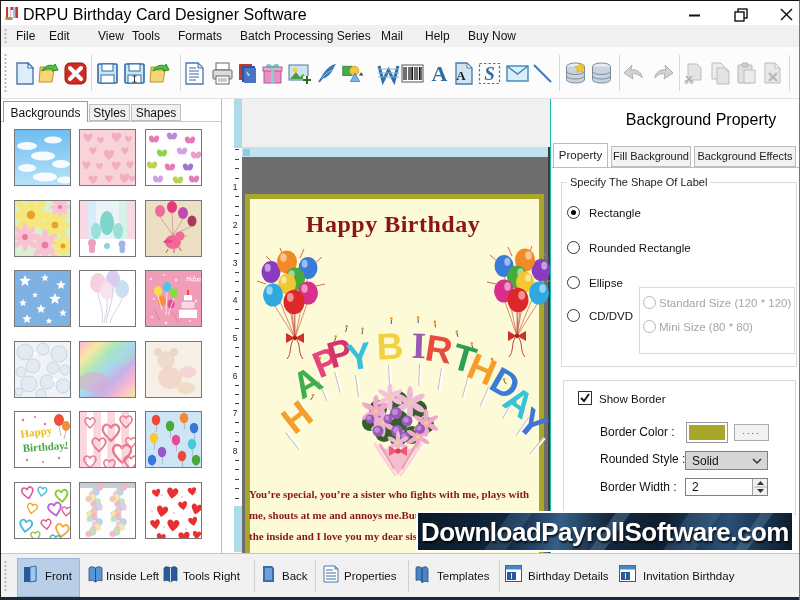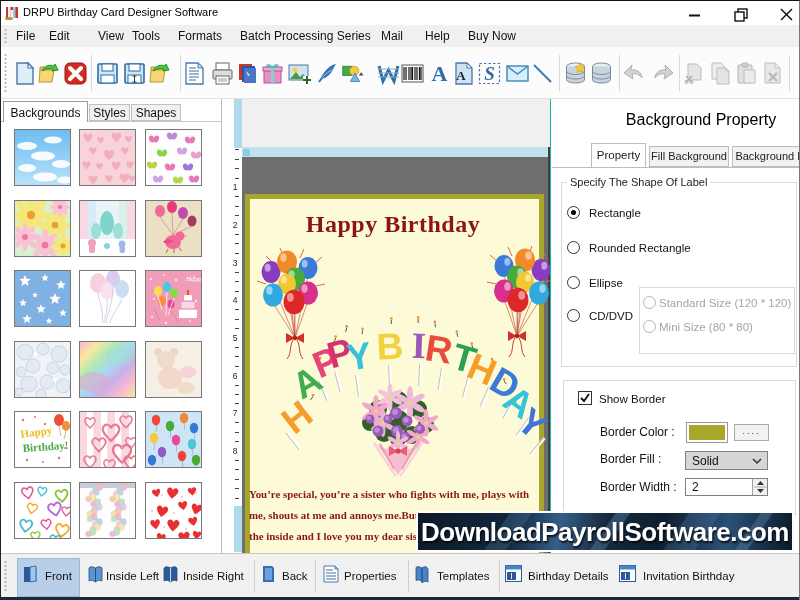--- a/index.html
+++ b/index.html
@@ -1,21 +1,21 @@
 <!DOCTYPE html>
 <html><head>
 <meta charset="utf-8">
 <style>
 *{margin:0;padding:0;box-sizing:border-box;}
 body{width:800px;height:600px;font-family:"Liberation Sans",sans-serif;overflow:hidden;}
 #win{position:relative;width:800px;height:600px;background:#f0f0f0;border-top:1px solid #111;border-left:1px solid #222;border-right:1px solid #777;overflow:hidden;}
 .abs{position:absolute;}
 
 #title{position:absolute;left:0;top:0;width:100%;height:24px;background:#fff;}
-#title .txt{position:absolute;left:22px;top:5px;font-size:11px;color:#000;}
+#title .txt{position:absolute;left:22px;top:5px;font-size:16px;color:#000;}
 
 #menu{position:absolute;left:0;top:24px;width:100%;height:22px;background:#f0f0f0;font-size:12px;color:#111;}
 #menu span{position:absolute;top:4px;}
 
 #tbar{position:absolute;left:0;top:46px;width:100%;height:52px;background:#fcfcfc;border-bottom:1px solid #e2e2e2;}
 .tsep{position:absolute;top:8px;width:1px;height:36px;background:#d9d9d9;}
 .ticon{position:absolute;top:15px;width:23px;height:23px;}
 .grip{position:absolute;left:3px;width:3px;background-image:radial-gradient(circle,#b5b5b5 1px,transparent 1.2px);background-size:3px 4px;}
 
 #lpanel{position:absolute;left:0;top:98px;width:221px;height:454px;background:#fff;border-right:1px solid #bbb;}
@@ -30,21 +30,21 @@
 #canvas{position:absolute;left:241px;top:98px;width:308px;height:454px;background:#6e6e6e;border-right:2px solid #3f3f3f;margin-top:48px;}
 #hscroll{position:absolute;left:0;top:0;width:306px;height:10px;background:#bfe2ee;}
 #hscroll .box{position:absolute;left:1px;top:2px;width:7px;height:7px;background:#8ecddd;}
 #card{position:absolute;left:2.5px;top:47px;width:299px;height:381px;background:#fdfbd7;border:5px solid #a8a62b;}#cardin{position:absolute;left:-0.5px;top:-2px;width:298px;height:381px;}
 #ctitle{position:absolute;left:-5px;top:14px;width:100%;text-align:center;font-family:"Liberation Serif",serif;font-weight:bold;font-size:24px;color:#8b1512;letter-spacing:0.5px;}
 .cletter{position:absolute;font-family:"Liberation Sans",sans-serif;font-weight:bold;font-size:37px;line-height:1;}
 #cmsg{position:absolute;left:0;top:287px;width:298px;font-family:"Liberation Serif",serif;font-weight:bold;font-size:10.9px;line-height:21px;color:#8b1512;white-space:nowrap;}
 
 #rpanel{position:absolute;left:549px;top:98px;width:251px;height:454px;background:#fff;border-left:1px solid #14b8a6;}
 #rpanel h1{position:absolute;left:25px;top:12px;width:100%;text-align:center;font-size:16px;font-weight:normal;color:#000;}
-.rtab{position:absolute;font-size:11px;color:#222;border:1px solid #bdbdbd;background:#f2f2f2;text-align:center;margin-left:38px;}
+.rtab{position:absolute;font-size:11px;color:#222;border:1px solid #bdbdbd;background:#f2f2f2;text-align:center;}
 .gbox{position:absolute;border:1px solid #d9d9d9;}
 .glabel{position:absolute;background:#fff;font-size:11px;color:#222;padding:0 3px;}
 .radio{position:absolute;width:13px;height:13px;border:1px solid #333;border-radius:50%;background:#fff;}
 .radio.sel:after{content:"";position:absolute;left:3px;top:3px;width:5px;height:5px;border-radius:50%;background:#000;}
 .radio.dis{border-color:#b5b5b5;}
 .rlabel{position:absolute;font-size:11.5px;color:#111;}
 .rlabel.dis{color:#a5a5a5;}
 .flabel{position:absolute;font-size:12px;color:#111;}
 
 #banner{position:absolute;left:415px;top:510px;width:378px;height:41px;border:2px solid #fff;background:linear-gradient(100deg,#0c1a28 0%,#12283e 25%,#355e88 38%,#16293e 50%,#0e1e30 65%,#2a5078 82%,#0c1a28 100%);overflow:hidden;}
@@ -1068,21 +1068,21 @@
  <svg class="abs" style="left:27px;top:292px" width="14" height="14" viewBox="0 0 14 14">
         <rect x="0.5" y="0.5" width="13" height="13" fill="#fff" stroke="#333"></rect>
         <path d="M3 7l3 3 5-7" stroke="#111" stroke-width="1.8" fill="none"></path>
       </svg>
  <div class="rlabel" style="left:48px;top:294px;font-size:11.5px">Show Border</div>
  <div class="flabel" style="left:49px;top:326px">Border Color :</div>
  <div class="abs" style="left:135px;top:323px;width:42px;height:21px;border:1px solid #9a9a9a;background:#fff;padding:2px">
         <div style="width:100%;height:100%;background:#a9a72b"></div>
       </div>
  <div class="abs" style="left:183px;top:325px;width:35px;height:17px;border:1px solid #ababab;background:#f2f2f2;font-size:9px;text-align:center;color:#333;letter-spacing:2px;line-height:13px">....</div>
- <div class="flabel" style="left:49px;top:353px">Border Fill :</div>
+ <div class="flabel" style="left:49px;top:353px">Rounded Style :</div>
  <div class="abs" style="left:134px;top:352px;width:83px;height:19px;border:1px solid #808080;background:#d6d6d6;font-size:12px;color:#111;padding:2px 0 0 6px">Solid
    <svg class="abs" style="right:5px;top:6px" width="10" height="7" viewBox="0 0 10 7">
           <path d="M1 1l4 4 4-4" stroke="#333" stroke-width="1.5" fill="none"></path>
         </svg>
  </div>
  <div class="flabel" style="left:49px;top:381px">Border Width :</div>
  <div class="abs" style="left:134px;top:379px;width:83px;height:18px;border:1px solid #808080;background:#fff;font-size:12px;color:#111;padding:1px 0 0 6px">2</div>
  <div class="abs" style="left:201px;top:380px;width:15px;height:16px;border-left:1px solid #a0a0a0;background:#f0f0f0">
    <svg width="15" height="16" viewBox="0 0 15 16">
           <path d="M7.5 2L11 6H4z" fill="#333"></path>
@@ -1111,21 +1111,21 @@
  <span class="itm" style="left:44px">Front</span>
  <svg class="bicon" style="left:87px" width="15" height="18" viewBox="0 0 15 18">
         <path d="M7.5 3C4 1 2 2 1 3v13c2-1 4-1 6.5 1zM7.5 3c3.5-2 5.5-1 6.5 0v13c-2-1-4-1-6.5 1z" fill="#5a94d4" stroke="#24507e" stroke-width=".8"></path>
         <path d="M7.5 3v14" stroke="#24507e" stroke-width=".8"></path>
       </svg>
  <span class="itm" style="left:105px">Inside Left</span>
  <svg class="bicon" style="left:162px" width="15" height="18" viewBox="0 0 15 18">
         <path d="M7.5 3C4 1 2 2 1 3v13c2-1 4-1 6.5 1zM7.5 3c3.5-2 5.5-1 6.5 0v13c-2-1-4-1-6.5 1z" fill="#2a5a9a" stroke="#24507e" stroke-width=".8"></path>
         <path d="M7.5 3v14" stroke="#fff" stroke-width=".8"></path>
       </svg>
- <span class="itm" style="left:182px">Inside Right</span>
+ <span class="itm" style="left:182px">Tools Right</span>
  <div class="bsep" style="left:253px"></div>
  <svg class="bicon" style="left:260px" width="15" height="18" viewBox="0 0 15 18">
         <path d="M2 1h9l2 2v14H2z" fill="#3a6ab0"></path>
         <path d="M4 3h7v12H4z" fill="#6aa0dc"></path>
       </svg>
  <span class="itm" style="left:281px">Back</span>
  <div class="bsep" style="left:314px"></div>
  <svg class="bicon" style="left:322px" width="16" height="18" viewBox="0 0 16 18">
         <path d="M1 1h11l3 3v13H1z" fill="#fff" stroke="#4978a8"></path>
         <path d="M12 1l3 3h-3z" fill="#cfe3f2" stroke="#4978a8"></path>

